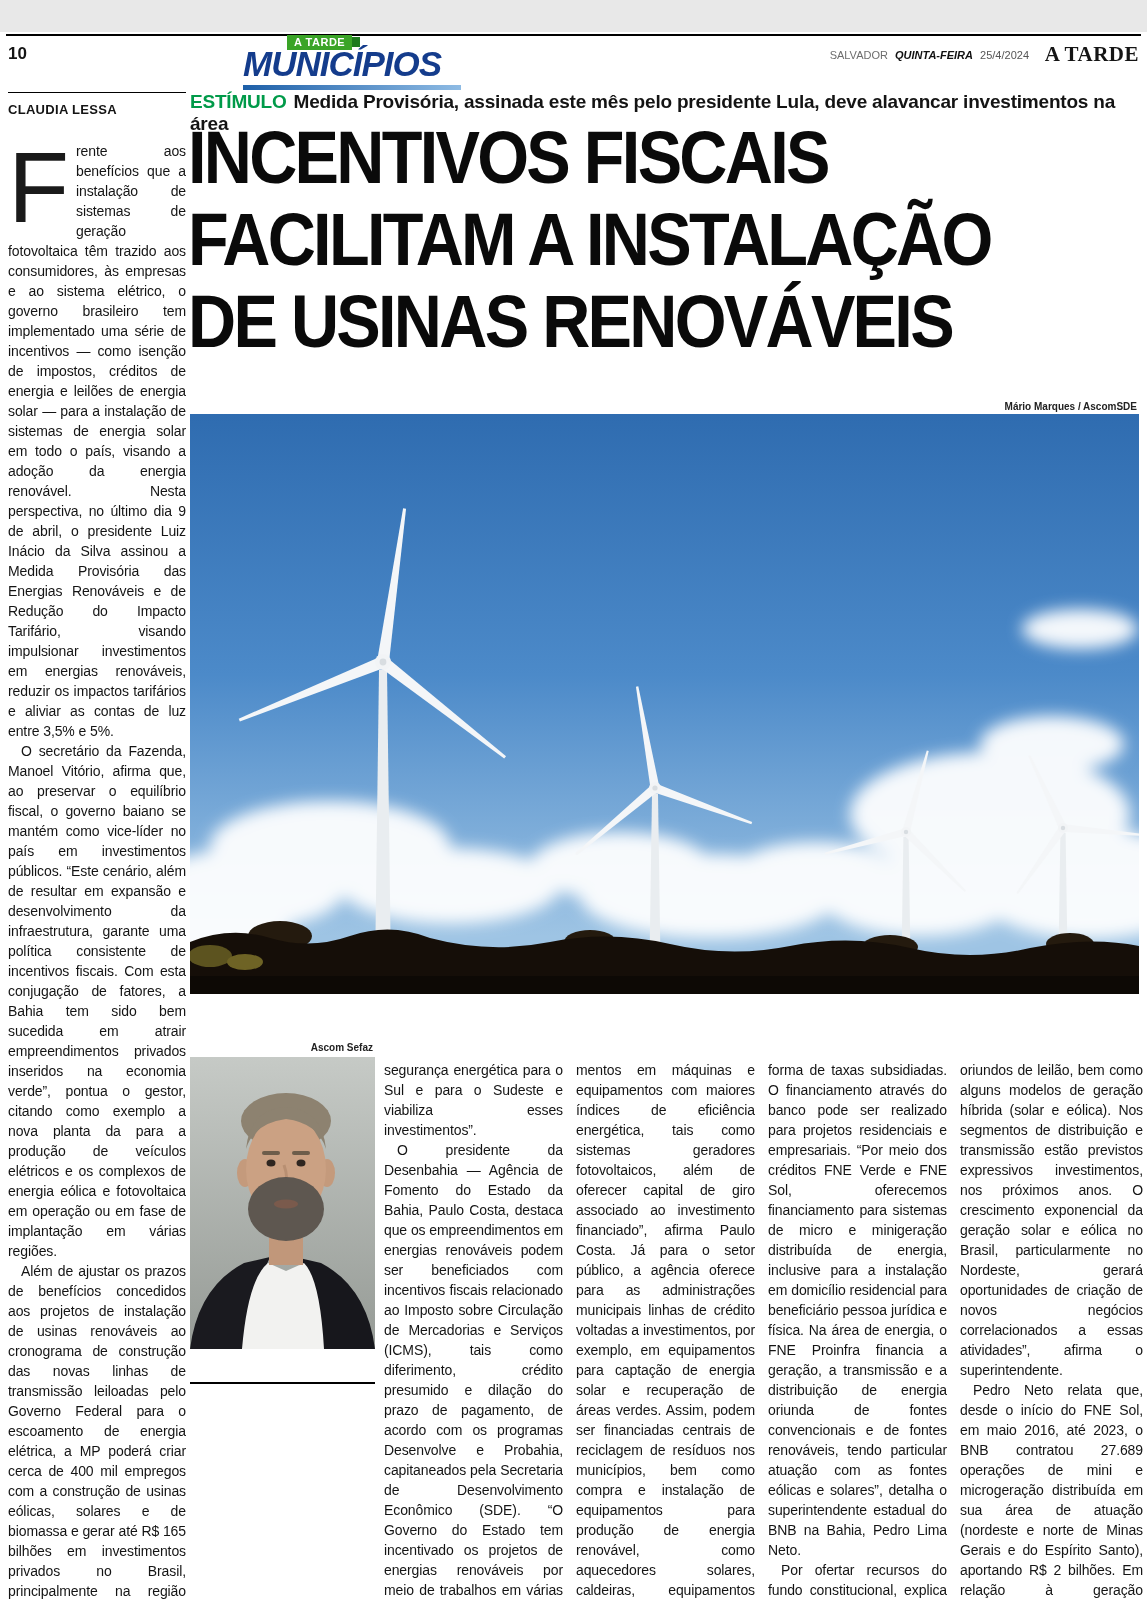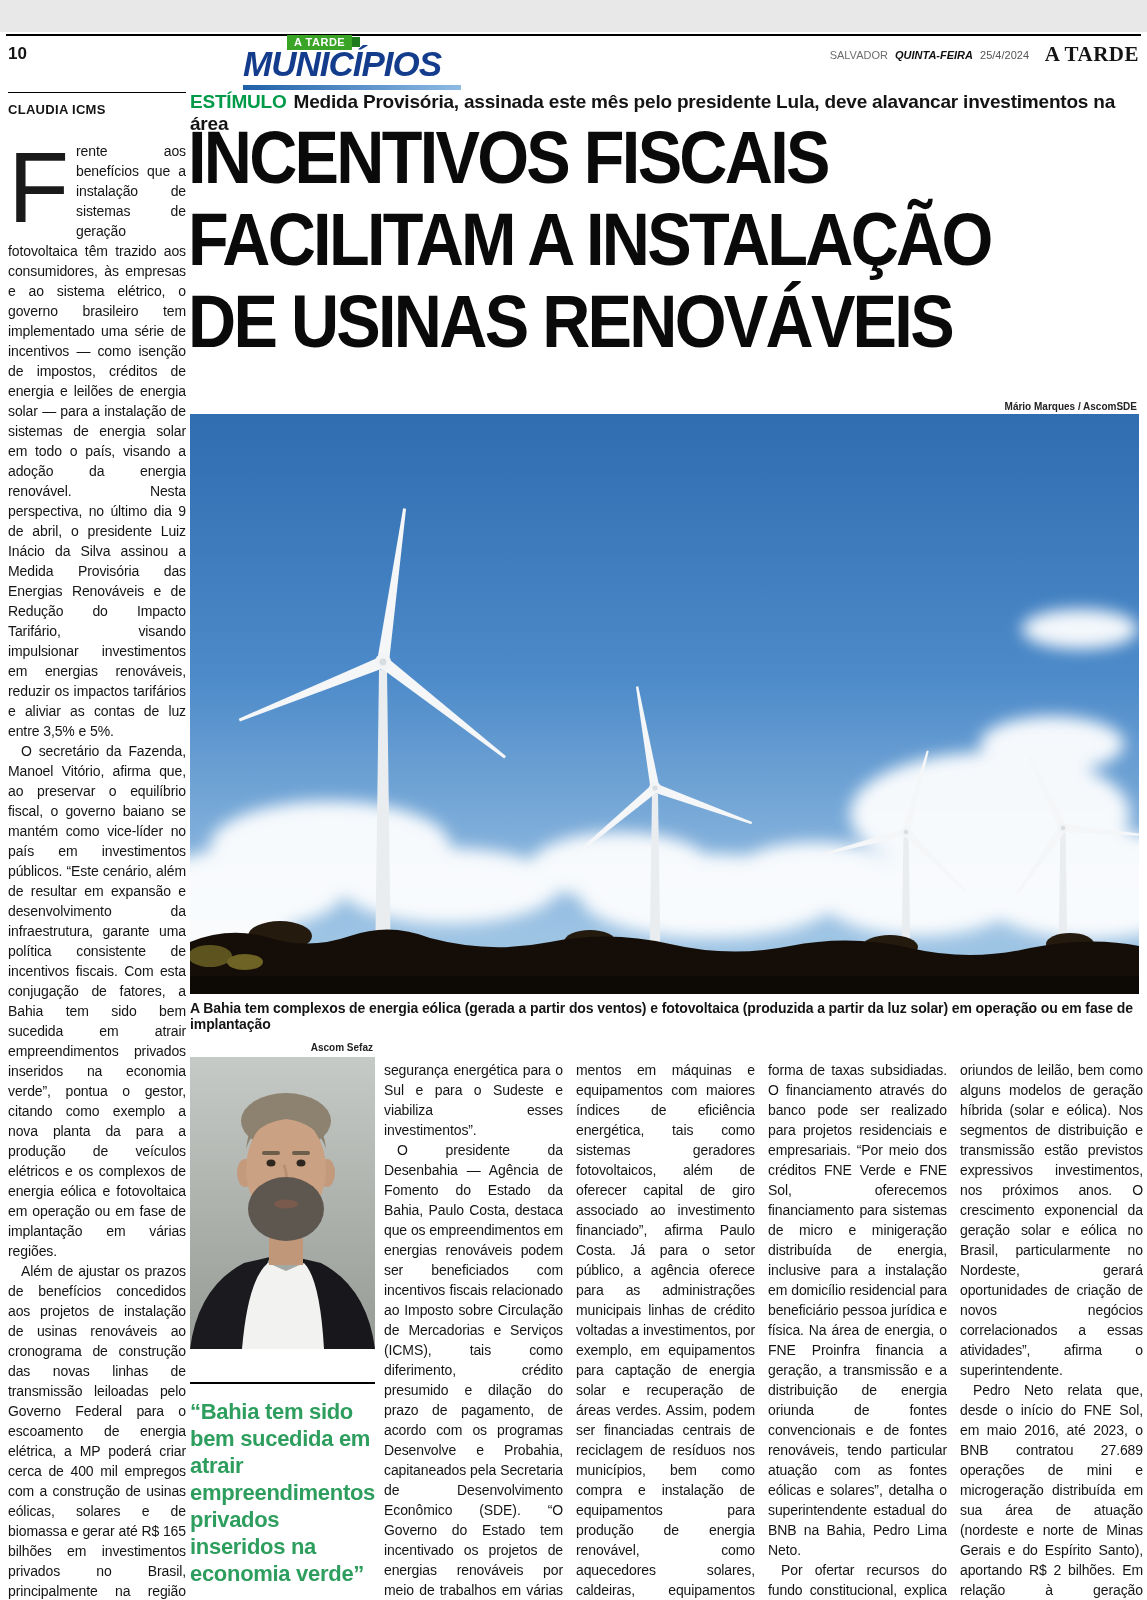--- a/index.html
+++ b/index.html
@@ -68,21 +68,21 @@
 
   <div class="dateline">
     <span class="city">SALVADOR</span>
     <span class="wd">QUINTA-FEIRA</span>
     <span class="date">25/4/2024</span>
   </div>
   <div class="masthead">A TARDE</div>
 
   <div class="leftcol">
     <div class="rule"></div>
-    <div class="byline">CLAUDIA ICMS</div>
+    <div class="byline">CLAUDIA LESSA</div>
     <div class="body">
       <p><span class="dropcap">F</span><span>rente aos benefícios que a instalação de sistemas de geração fotovoltaica têm trazido aos consumidores, às empresas e ao sistema elétrico, o governo brasileiro tem implementado uma série de incentivos — como isenção de impostos, créditos de energia e leilões de energia solar — para a instalação de sistemas de energia solar em todo o país, visando a adoção da energia renovável. Nesta perspectiva, no último dia 9 de abril, o presidente Luiz Inácio da Silva assinou a Medida Provisória das Energias Renováveis e de Redução do Impacto Tarifário, visando impulsionar investimentos em energias renováveis, reduzir os impactos tarifários e aliviar as contas de luz entre 3,5% e 5%.</span></p>
       <p class="indent">O secretário da Fazenda, Manoel Vitório, afirma que, ao preservar o equilíbrio fiscal, o governo baiano se mantém como vice-líder no país em investimentos públicos. “Este cenário, além de resultar em expansão e desenvolvimento da infraestrutura, garante uma política consistente de incentivos fiscais. Com esta conjugação de fatores, a Bahia tem sido bem sucedida em atrair empreendimentos privados inseridos na economia verde”, pontua o gestor, citando como exemplo a nova planta da para a produção de veículos elétricos e os complexos de energia eólica e fotovoltaica em operação ou em fase de implantação em várias regiões.</p>
       <p class="indent">Além de ajustar os prazos de benefícios concedidos aos projetos de instalação de usinas renováveis ao cronograma de construção das novas linhas de transmissão leiloadas pelo Governo Federal para o escoamento de energia elétrica, a MP poderá criar cerca de 400 mil empregos com a construção de usinas eólicas, solares e de biomassa e gerar até R$ 165 bilhões em investimentos privados no Brasil, principalmente na região Nordeste e no Norte de Minas Gerais, conforme o ministro Alexandre Silveira. O prazo para a entrada em operação comercial dos projetos com benefícios é março de 2029. Os empreendimentos poderão acrescentar até 34 gigawatts de potência ao Sistema Interligado Nacional (SIN).</p>
 
     </div>
   </div>
 
   <div class="kicker">
     <span class="kicker-label">ESTÍMULO</span><span>Medida Provisória, assinada este mês pelo presidente Lula, deve alavancar investimentos na área</span>
@@ -170,21 +170,20 @@
         <ellipse cx="700" cy="533" rx="28" ry="12" fill="#241a0e"></ellipse>
         <ellipse cx="880" cy="530" rx="24" ry="11" fill="#241a0e"></ellipse>
         <path d="M0 580 L0 528 Q40 512 80 524 Q120 536 160 522 Q200 508 240 524 Q300 540 360 528 Q420 516 480 530 Q540 544 600 532 Q660 520 720 534 Q780 548 840 534 Q900 522 949 532 L949 580 Z" fill="#150e08"></path>
         <ellipse cx="20" cy="542" rx="22" ry="11" fill="#5c531f"></ellipse>
         <ellipse cx="55" cy="548" rx="18" ry="8" fill="#6e6325"></ellipse>
         <rect x="0" y="562" width="949" height="18" fill="#0d0905"></rect>
       </g>
     </svg>
   </div>
 
-  <div class="caption">A Bahia tem complexos de energia eólica (gerada a partir dos ventos) e fotovoltaica (produzida a partir da luz solar) em operação ou em fase de implantação</div>
 
   <div class="pcol">
     <div class="pcredit">Ascom Sefaz</div>
     <div class="portrait">
       <svg width="185" height="292" viewBox="0 0 185 292">
         <defs>
           <linearGradient id="wall" x1="0" y1="0" x2="0" y2="1">
             <stop offset="0" stop-color="#c6cac6"></stop>
               <stop offset="1" stop-color="#969b96"></stop>
           </linearGradient>
@@ -202,21 +201,20 @@
         <rect x="72" y="94" width="18" height="4" rx="2" fill="#6d5d4b"></rect>
         <rect x="102" y="94" width="18" height="4" rx="2" fill="#6d5d4b"></rect>
         <ellipse cx="81" cy="106" rx="4.5" ry="3.5" fill="#2f2620"></ellipse>
         <ellipse cx="111" cy="106" rx="4.5" ry="3.5" fill="#2f2620"></ellipse>
         <path d="M94 108 Q99 122 94 128 L99 129" stroke="#b88f72" stroke-width="3" fill="none"></path>
         <ellipse cx="96" cy="152" rx="38" ry="32" fill="#5e5750"></ellipse>
         <ellipse cx="96" cy="147" rx="12" ry="4.5" fill="#7a5a4c"></ellipse>
       </svg>
     </div>
     <div class="quote-rule"></div>
-    <div class="pquote">“Bahia tem sido bem sucedida em atrair empreendimentos privados inseridos na economia verde”</div>
     <div class="pattr">
       <span>MANOEL VITÓRIO,</span><span class="role">sec. da Impacto</span>
     </div>
   </div>
 
   <div class="tcol" id="col1">
     <p>segurança energética para o Sul e para o Sudeste e viabiliza esses investimentos”.</p>
     <p class="indent">O presidente da Desenbahia — Agência de Fomento do Estado da Bahia, Paulo Costa, destaca que os empreendimentos em energias renováveis podem ser beneficiados com incentivos fiscais relacionado ao Imposto sobre Circulação de Mercadorias e Serviços (ICMS), tais como diferimento, crédito presumido e dilação do prazo de pagamento, de acordo com os programas Desenvolve e Probahia, capitaneados pela Secretaria de Desenvolvimento Econômico (SDE). “O Governo do Estado tem incentivado os projetos de energias renováveis por meio de trabalhos em várias frentes, como criação de padrões de regularização fundiária; licenciamento ambiental; e concessão de incentivos fiscais para a instalação de empreendimentos no segmento”.</p>
 
   </div>

